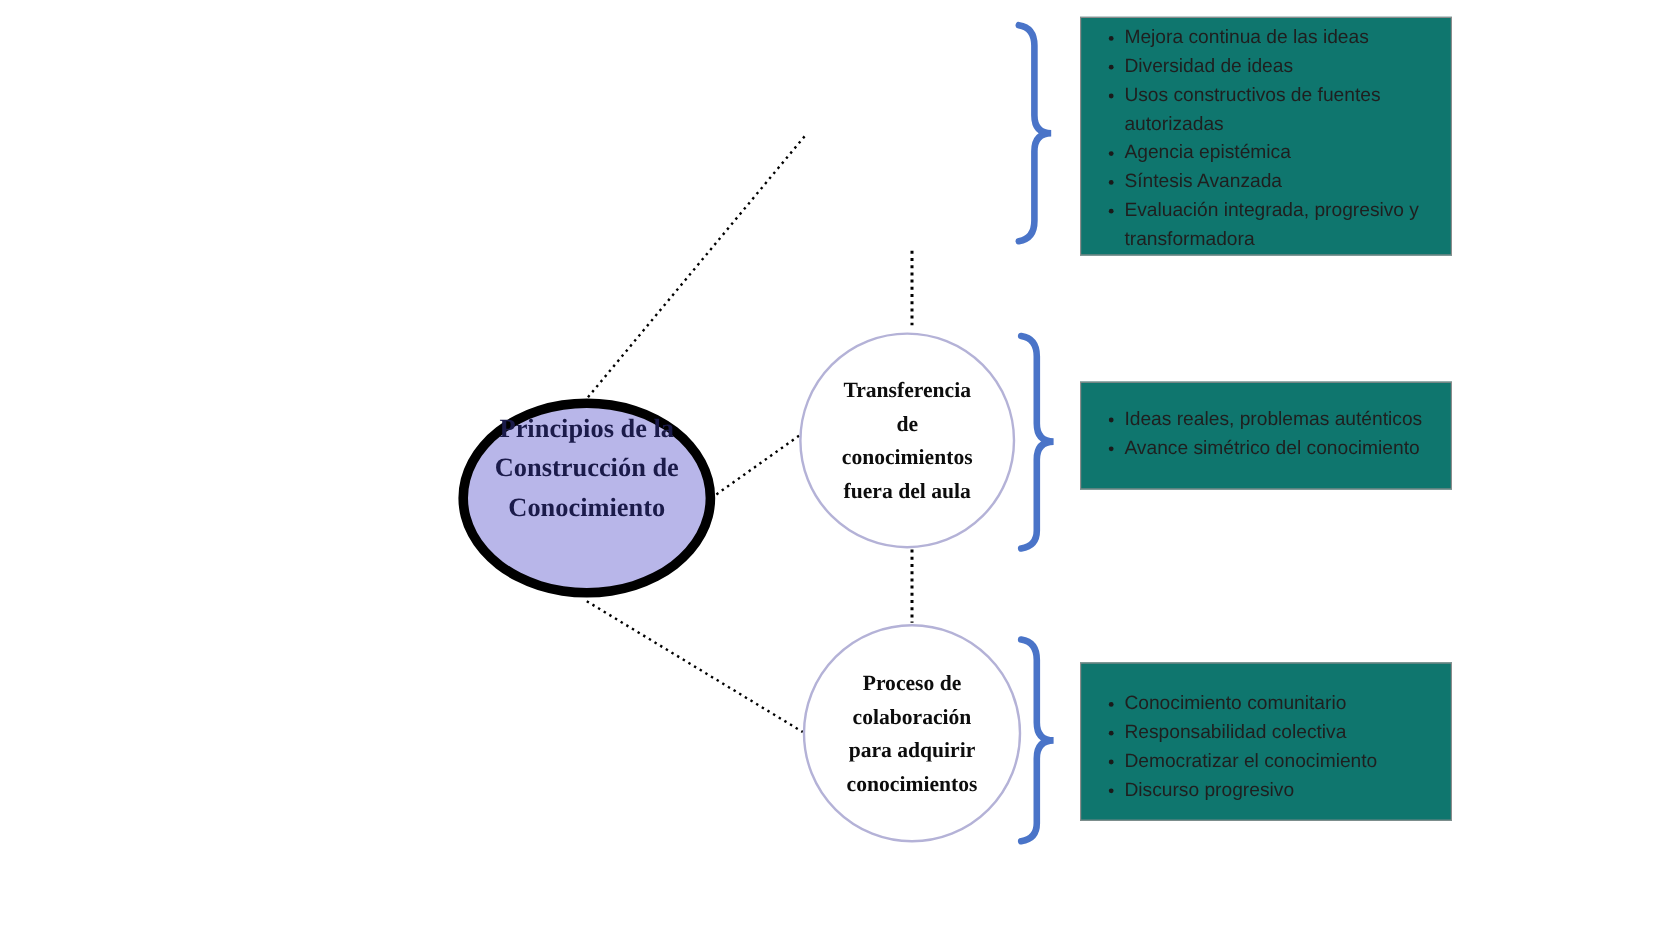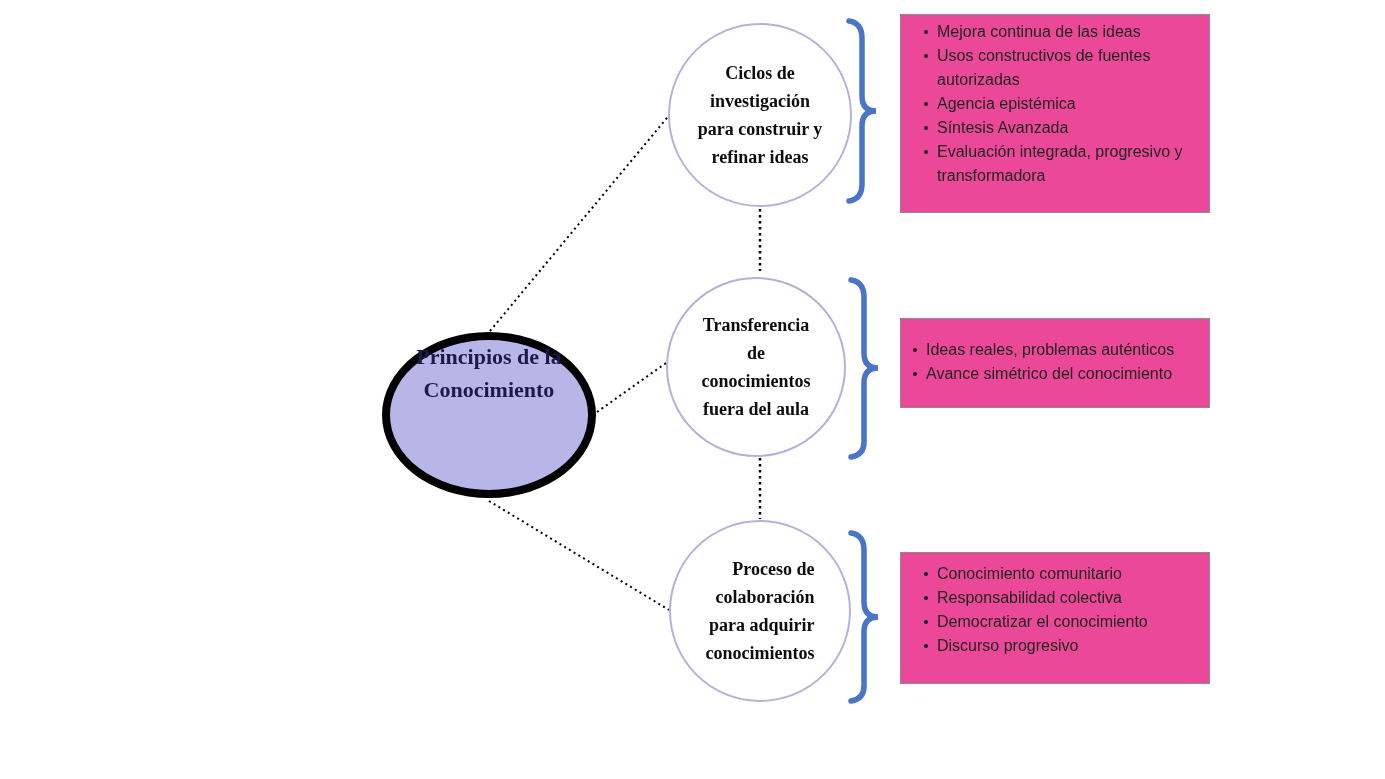--- a/index.html
+++ b/index.html
@@ -31,31 +31,31 @@
     background:#ffffff;box-sizing:border-box;
     display:flex;align-items:center;justify-content:center;text-align:center;
   }
   .circle-node .node-text{
     font-family:"Liberation Serif",serif;font-weight:bold;
     font-size:18px;line-height:28px;color:#0d0d0d;
   }
   .circle-node .node-text span{display:block;}
   .circle-1{left:668px;top:23px;width:184px;height:184px;}
   .circle-2{left:666px;top:277px;width:180px;height:180px;}
-  .circle-3{left:669px;top:520px;width:182px;height:182px;text-align:right;}
+  .circle-3{left:669px;top:520px;width:182px;height:182px;}
 
   
   .detail-box{
-    position:absolute;width:310px;background:#ec4899;
+    position:absolute;width:310px;background:#0f766e;
     border:1px solid #8c8c8c;box-sizing:border-box;
     color:#1f1f1f;font-size:16px;line-height:24px;
   }
   .box-1{left:900px;top:14px;height:199px;padding:5px 12px;}
-  .box-2{left:900px;top:318px;height:90px;padding:19px 1px;}
-  .box-3{left:900px;top:552px;height:132px;padding:9px 12px;}
+  .box-2{left:900px;top:318px;height:90px;padding:19px 12px;}
+  .box-3{left:900px;top:552px;height:132px;padding:22px 12px;}
   .detail-box ul{margin:0;padding:0 0 0 10px;list-style:none;}
   .detail-box li{position:relative;padding-left:14px;}
   .detail-box li::before{
     content:"";position:absolute;left:1px;top:10px;width:4px;height:4px;
     border-radius:50%;background:#1a1a1a;
   }
 </style>
 </head>
 <body>
 
@@ -70,32 +70,25 @@
     <line x1="760" y1="458" x2="760" y2="519" stroke="#000000" stroke-width="2.5" stroke-dasharray="2.5 3.5"></line>
 
     <path d="M 849 21 Q 862 23 862 38 L 862 96 Q 862 111 876 111 Q 862 111 862 126 L 862 184 Q 862 199 849 201" fill="none" stroke="#4a74c8" stroke-width="5.5" stroke-linecap="round"></path>
     <path d="M 851 280 Q 864 282 864 297 L 864 353 Q 864 368 878 368 Q 864 368 864 383 L 864 442 Q 864 455 851 457" fill="none" stroke="#4a74c8" stroke-width="5.5" stroke-linecap="round"></path>
     <path d="M 851 533 Q 864 535 864 550 L 864 602 Q 864 617 878 617 Q 864 617 864 632 L 864 686 Q 864 699 851 701" fill="none" stroke="#4a74c8" stroke-width="5.5" stroke-linecap="round"></path>
   </svg>
 
   <div class="center-node">
     <div class="node-text">
       <span>Principios de la</span>
+      <span>Construcción de</span>
       <span>Conocimiento</span>
     </div>
   </div>
 
-  <div class="circle-node circle-1">
-    <div class="node-text">
-      <span>Ciclos de</span>
-      <span>investigación</span>
-      <span>para construir y</span>
-      <span>refinar ideas</span>
-    </div>
-  </div>
 
   <div class="circle-node circle-2">
     <div class="node-text">
       <span>Transferencia</span>
       <span>de</span>
       <span>conocimientos</span>
       <span>fuera del aula</span>
     </div>
   </div>
 
@@ -104,20 +97,21 @@
       <span>Proceso de</span>
       <span>colaboración</span>
       <span>para adquirir</span>
       <span>conocimientos</span>
     </div>
   </div>
 
   <div class="detail-box box-1">
     <ul>
       <li>Mejora continua de las ideas</li>
+      <li>Diversidad de ideas</li>
       <li>Usos constructivos de fuentes autorizadas</li>
       <li>Agencia epistémica</li>
       <li>Síntesis Avanzada</li>
       <li>Evaluación integrada, progresivo y transformadora</li>
     </ul>
   </div>
 
   <div class="detail-box box-2">
     <ul>
       <li>Ideas reales, problemas auténticos</li>

